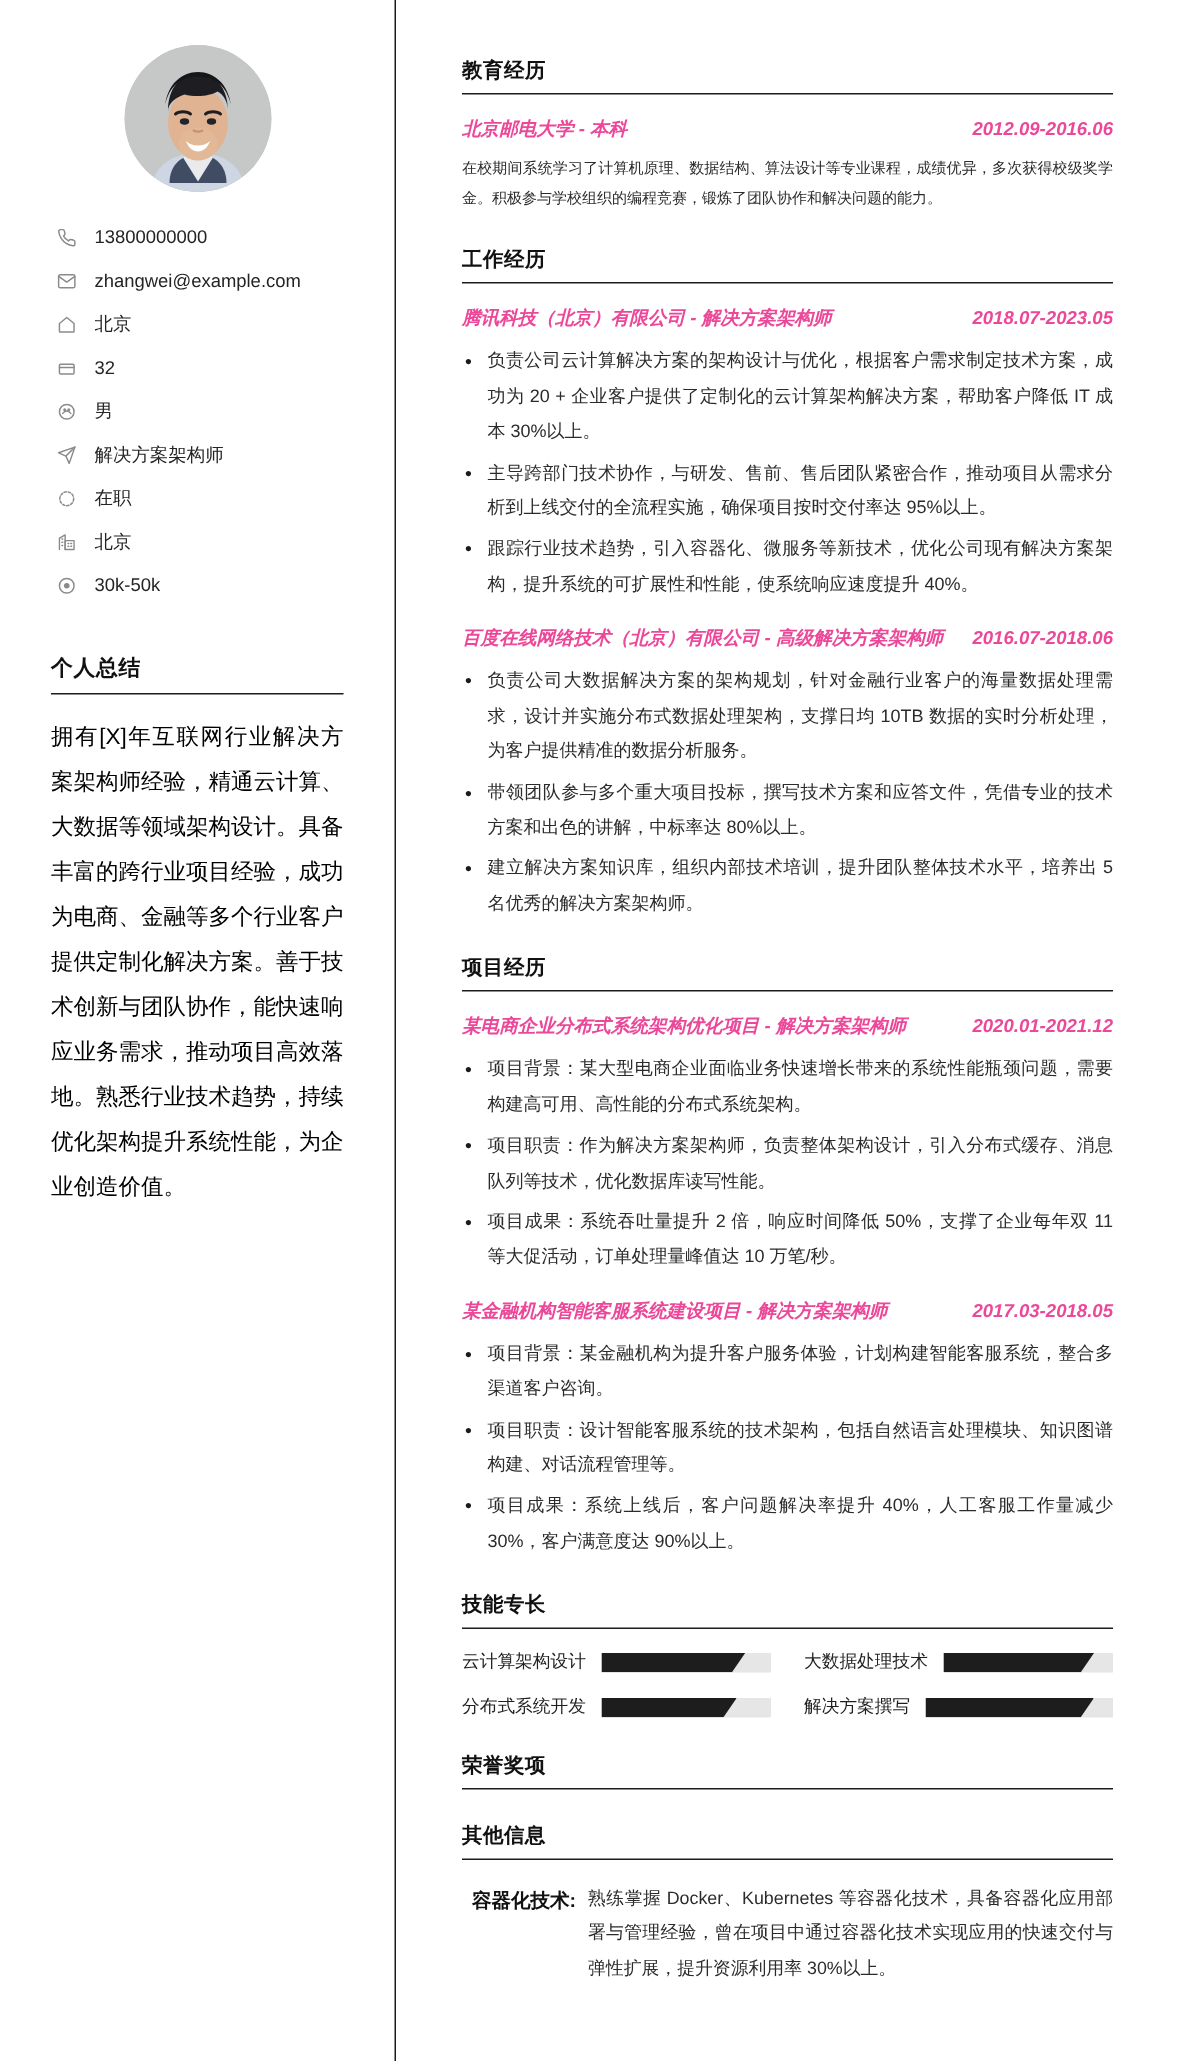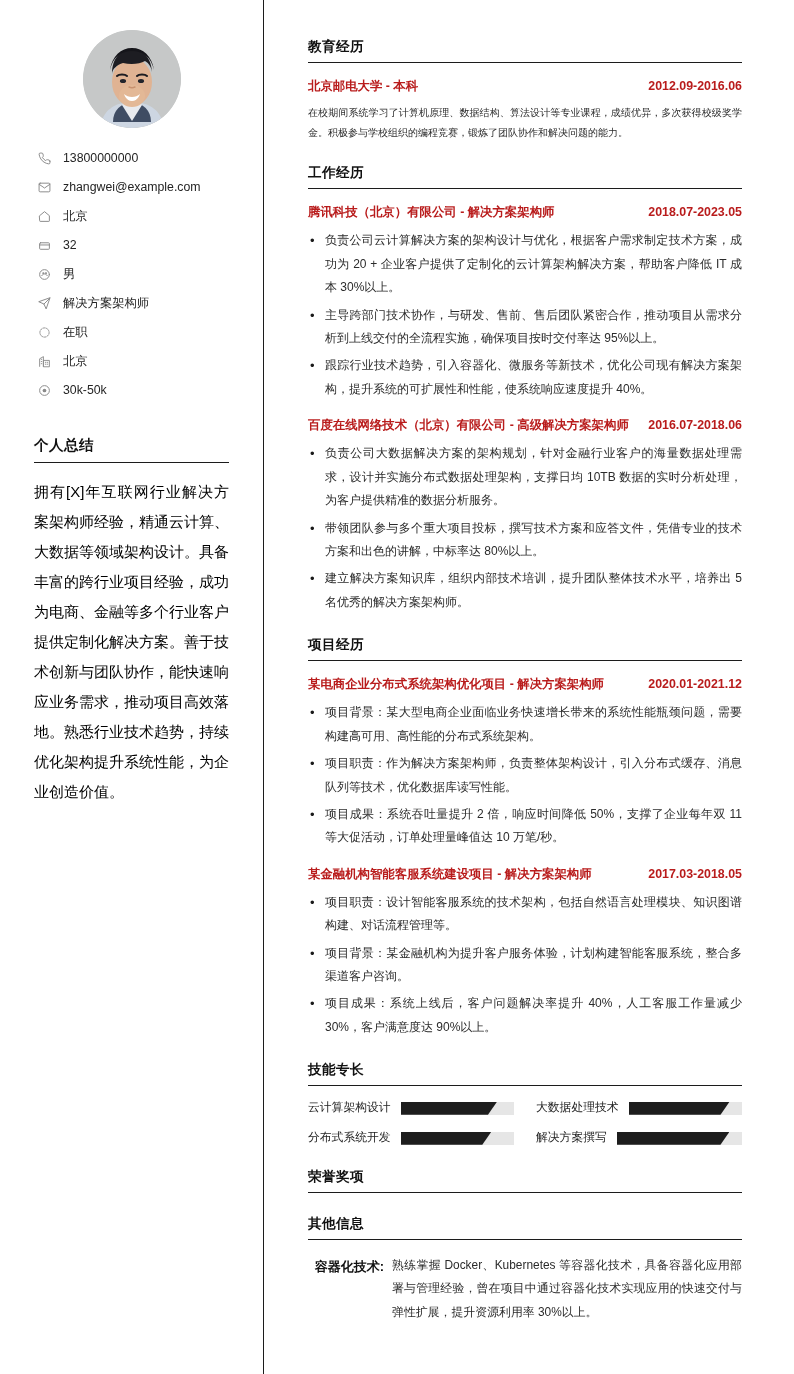--- a/index.html
+++ b/index.html
@@ -64,22 +64,22 @@
   }
   .section { margin-bottom:22px; }
   .sec-heading {
     font-size:13.6px; font-weight:bold; color:#111;
     padding-bottom:6px; border-bottom:1.5px solid #1c1c1c;
     margin-bottom:14px; letter-spacing:0.4px;
   }
   .entry { margin-bottom:15px; }
   .entry-head {
     display:flex; align-items:flex-end;
-    font-size:12.4px; font-weight:bold; color:#b91c1c;
-    margin-bottom:7px; line-height:1.55;
+    font-size:12.4px; font-weight:bold; color:#ec4899;
+    margin-bottom:7px; line-height:1.55;font-style:italic;
   }
   .entry-title { flex:1 1 auto; padding-right:12px; }
   .entry-date { flex:0 0 auto; white-space:nowrap; font-weight:bold; }
   .entry-desc {
     font-size:10px; line-height:1.95; color:#2b2b2b;
     text-align:justify; text-justify:inter-ideograph;
   }
   .bullets { list-style:none; margin:0; padding:0; }
   .bullets li {
     position:relative; padding-left:17px;
@@ -320,22 +320,22 @@
           <li>项目成果：系统吞吐量提升 2 倍，响应时间降低 50%，支撑了企业每年双 11 等大促活动，订单处理量峰值达 10 万笔/秒。</li>
         </ul>
       </div>
 
       <div class="entry">
         <div class="entry-head">
           <span class="entry-title">某金融机构智能客服系统建设项目 - 解决方案架构师</span>
           <span class="entry-date">2017.03-2018.05</span>
         </div>
         <ul class="bullets">
+          <li>项目背景：某金融机构为提升客户服务体验，计划构建智能客服系统，整合多渠道客户咨询。</li>
           <li>项目职责：设计智能客服系统的技术架构，包括自然语言处理模块、知识图谱构建、对话流程管理等。</li>
-          <li>项目背景：某金融机构为提升客户服务体验，计划构建智能客服系统，整合多渠道客户咨询。</li>
           <li>项目成果：系统上线后，客户问题解决率提升 40%，人工客服工作量减少 30%，客户满意度达 90%以上。</li>
         </ul>
       </div>
     </section>
 
     <section class="section">
       <h2 class="sec-heading">技能专长</h2>
       <div class="skill-grid">
         <div class="skill-row">
           <span class="skill-label">云计算架构设计</span>

